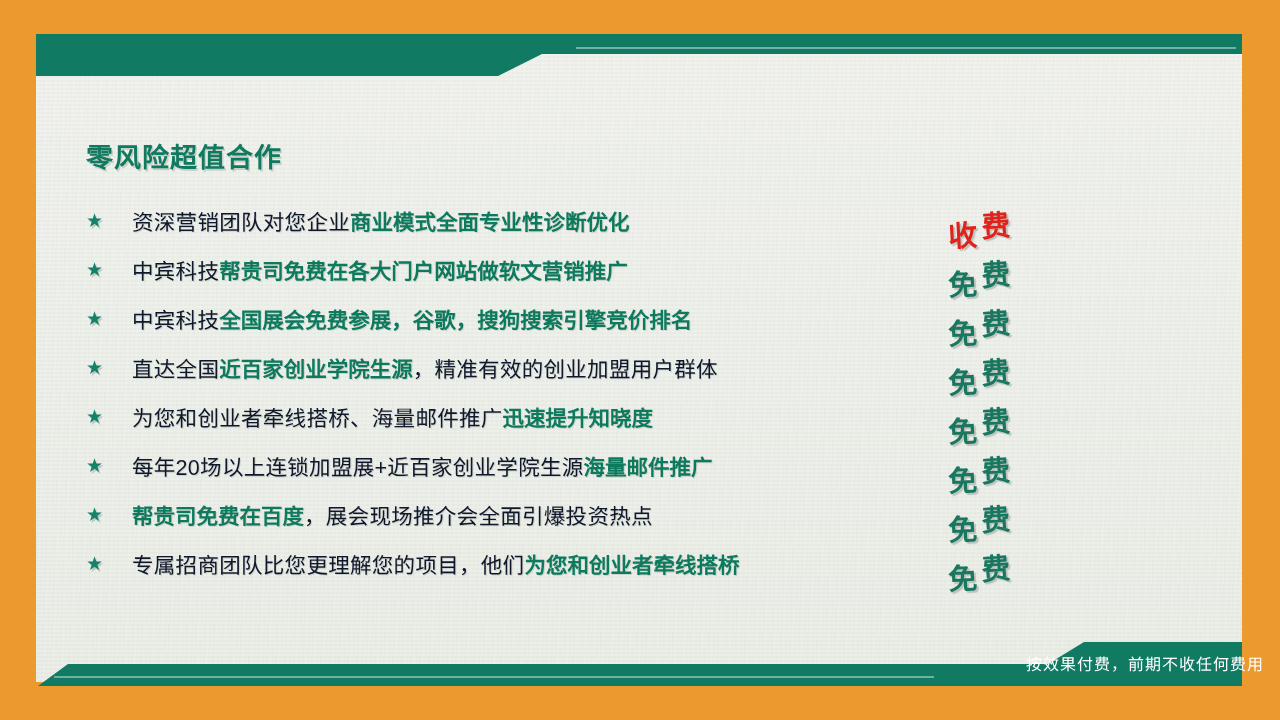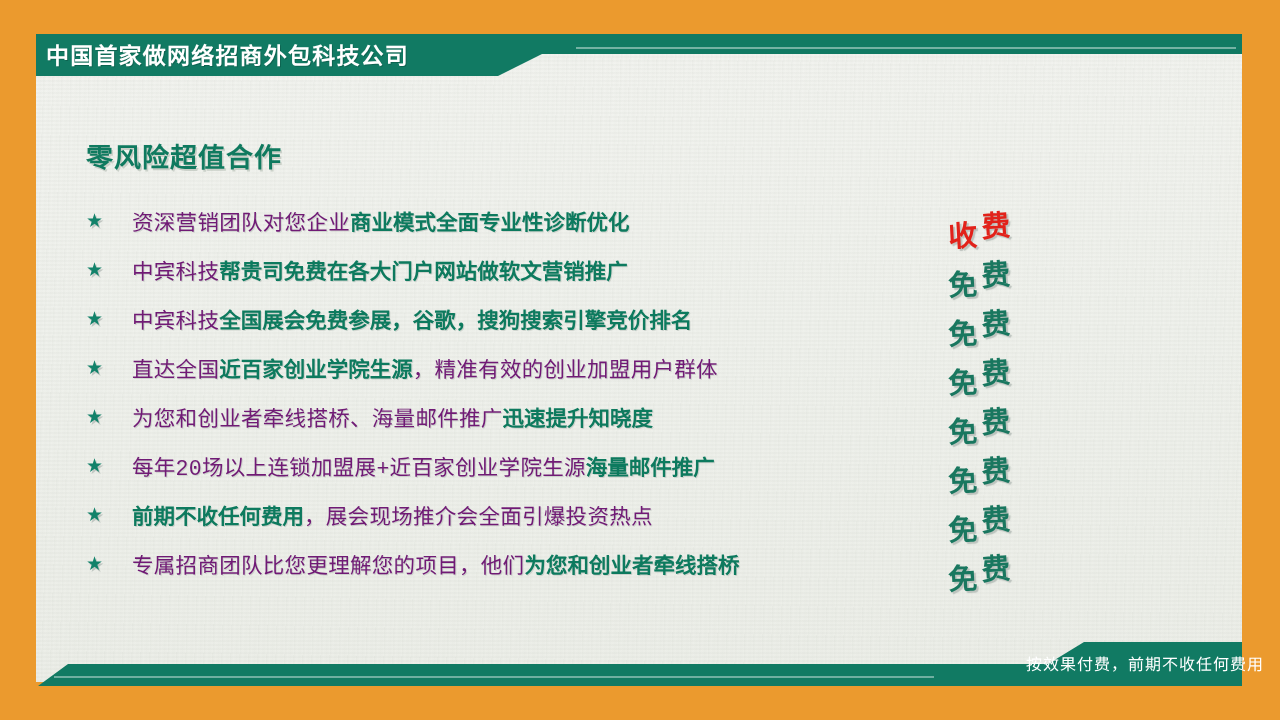--- a/index.html
+++ b/index.html
@@ -121,23 +121,23 @@
   .row-text {
     flex: 1 1 auto;
     font-family: "Liberation Serif", "DejaVu Serif", serif;
     font-size: 21.5px;
     color: #2f8f73;
     white-space: nowrap;
     letter-spacing: 0.3px;
     text-shadow: 1px 1px 0 rgba(170,180,172,0.45);
   }
   .row-text .lt {
-    font-family: Liberation Mono, monospace;
+    font-family: Liberation Sans, sans-serif;
     font-weight: normal;
-    color: #701a75;
+    color: #0f172a;
   }
   .row-text .bd {
     font-family: "Liberation Sans", "DejaVu Sans", sans-serif;
     font-weight: bold;
     color: #0d7a5e;
     letter-spacing: 0;
   }
 
   
   .badges {
@@ -216,21 +216,20 @@
 <body>
 
 <div id="slide">
 
   <div class="paper"></div>
 
   <div class="header-band">
     <div class="solid"></div>
     <div class="hairline"></div>
   </div>
-  <div class="header-title">中国首家做网络招商外包科技公司</div>
 
   <div class="section-title">零风险超值合作</div>
 
   <div class="list">
 
     <div class="row">
       <span class="star">★</span>
       <span class="row-text"><span class="lt">资深营销团队对您企业</span><span class="bd">商业模式全面专业性诊断优化</span><span class="lt"></span></span>
     </div>
 
@@ -254,21 +253,21 @@
       <span class="row-text"><span class="lt">为您和创业者牵线搭桥、海量邮件推广</span><span class="bd">迅速提升知晓度</span><span class="lt"></span></span>
     </div>
 
     <div class="row">
       <span class="star">★</span>
       <span class="row-text"><span class="lt">每年20场以上连锁加盟展+近百家创业学院生源</span><span class="bd">海量邮件推广</span><span class="lt"></span></span>
     </div>
 
     <div class="row">
       <span class="star">★</span>
-      <span class="row-text"><span class="lt"></span><span class="bd">前期不收任何费用</span><span class="lt">，展会现场推介会全面引爆投资热点</span></span>
+      <span class="row-text"><span class="lt"></span><span class="bd">帮贵司免费在百度</span><span class="lt">，展会现场推介会全面引爆投资热点</span></span>
     </div>
 
     <div class="row">
       <span class="star">★</span>
       <span class="row-text"><span class="lt">专属招商团队比您更理解您的项目，他们</span><span class="bd">为您和创业者牵线搭桥</span><span class="lt"></span></span>
     </div>
 
   </div>
 
   <div class="badges">

